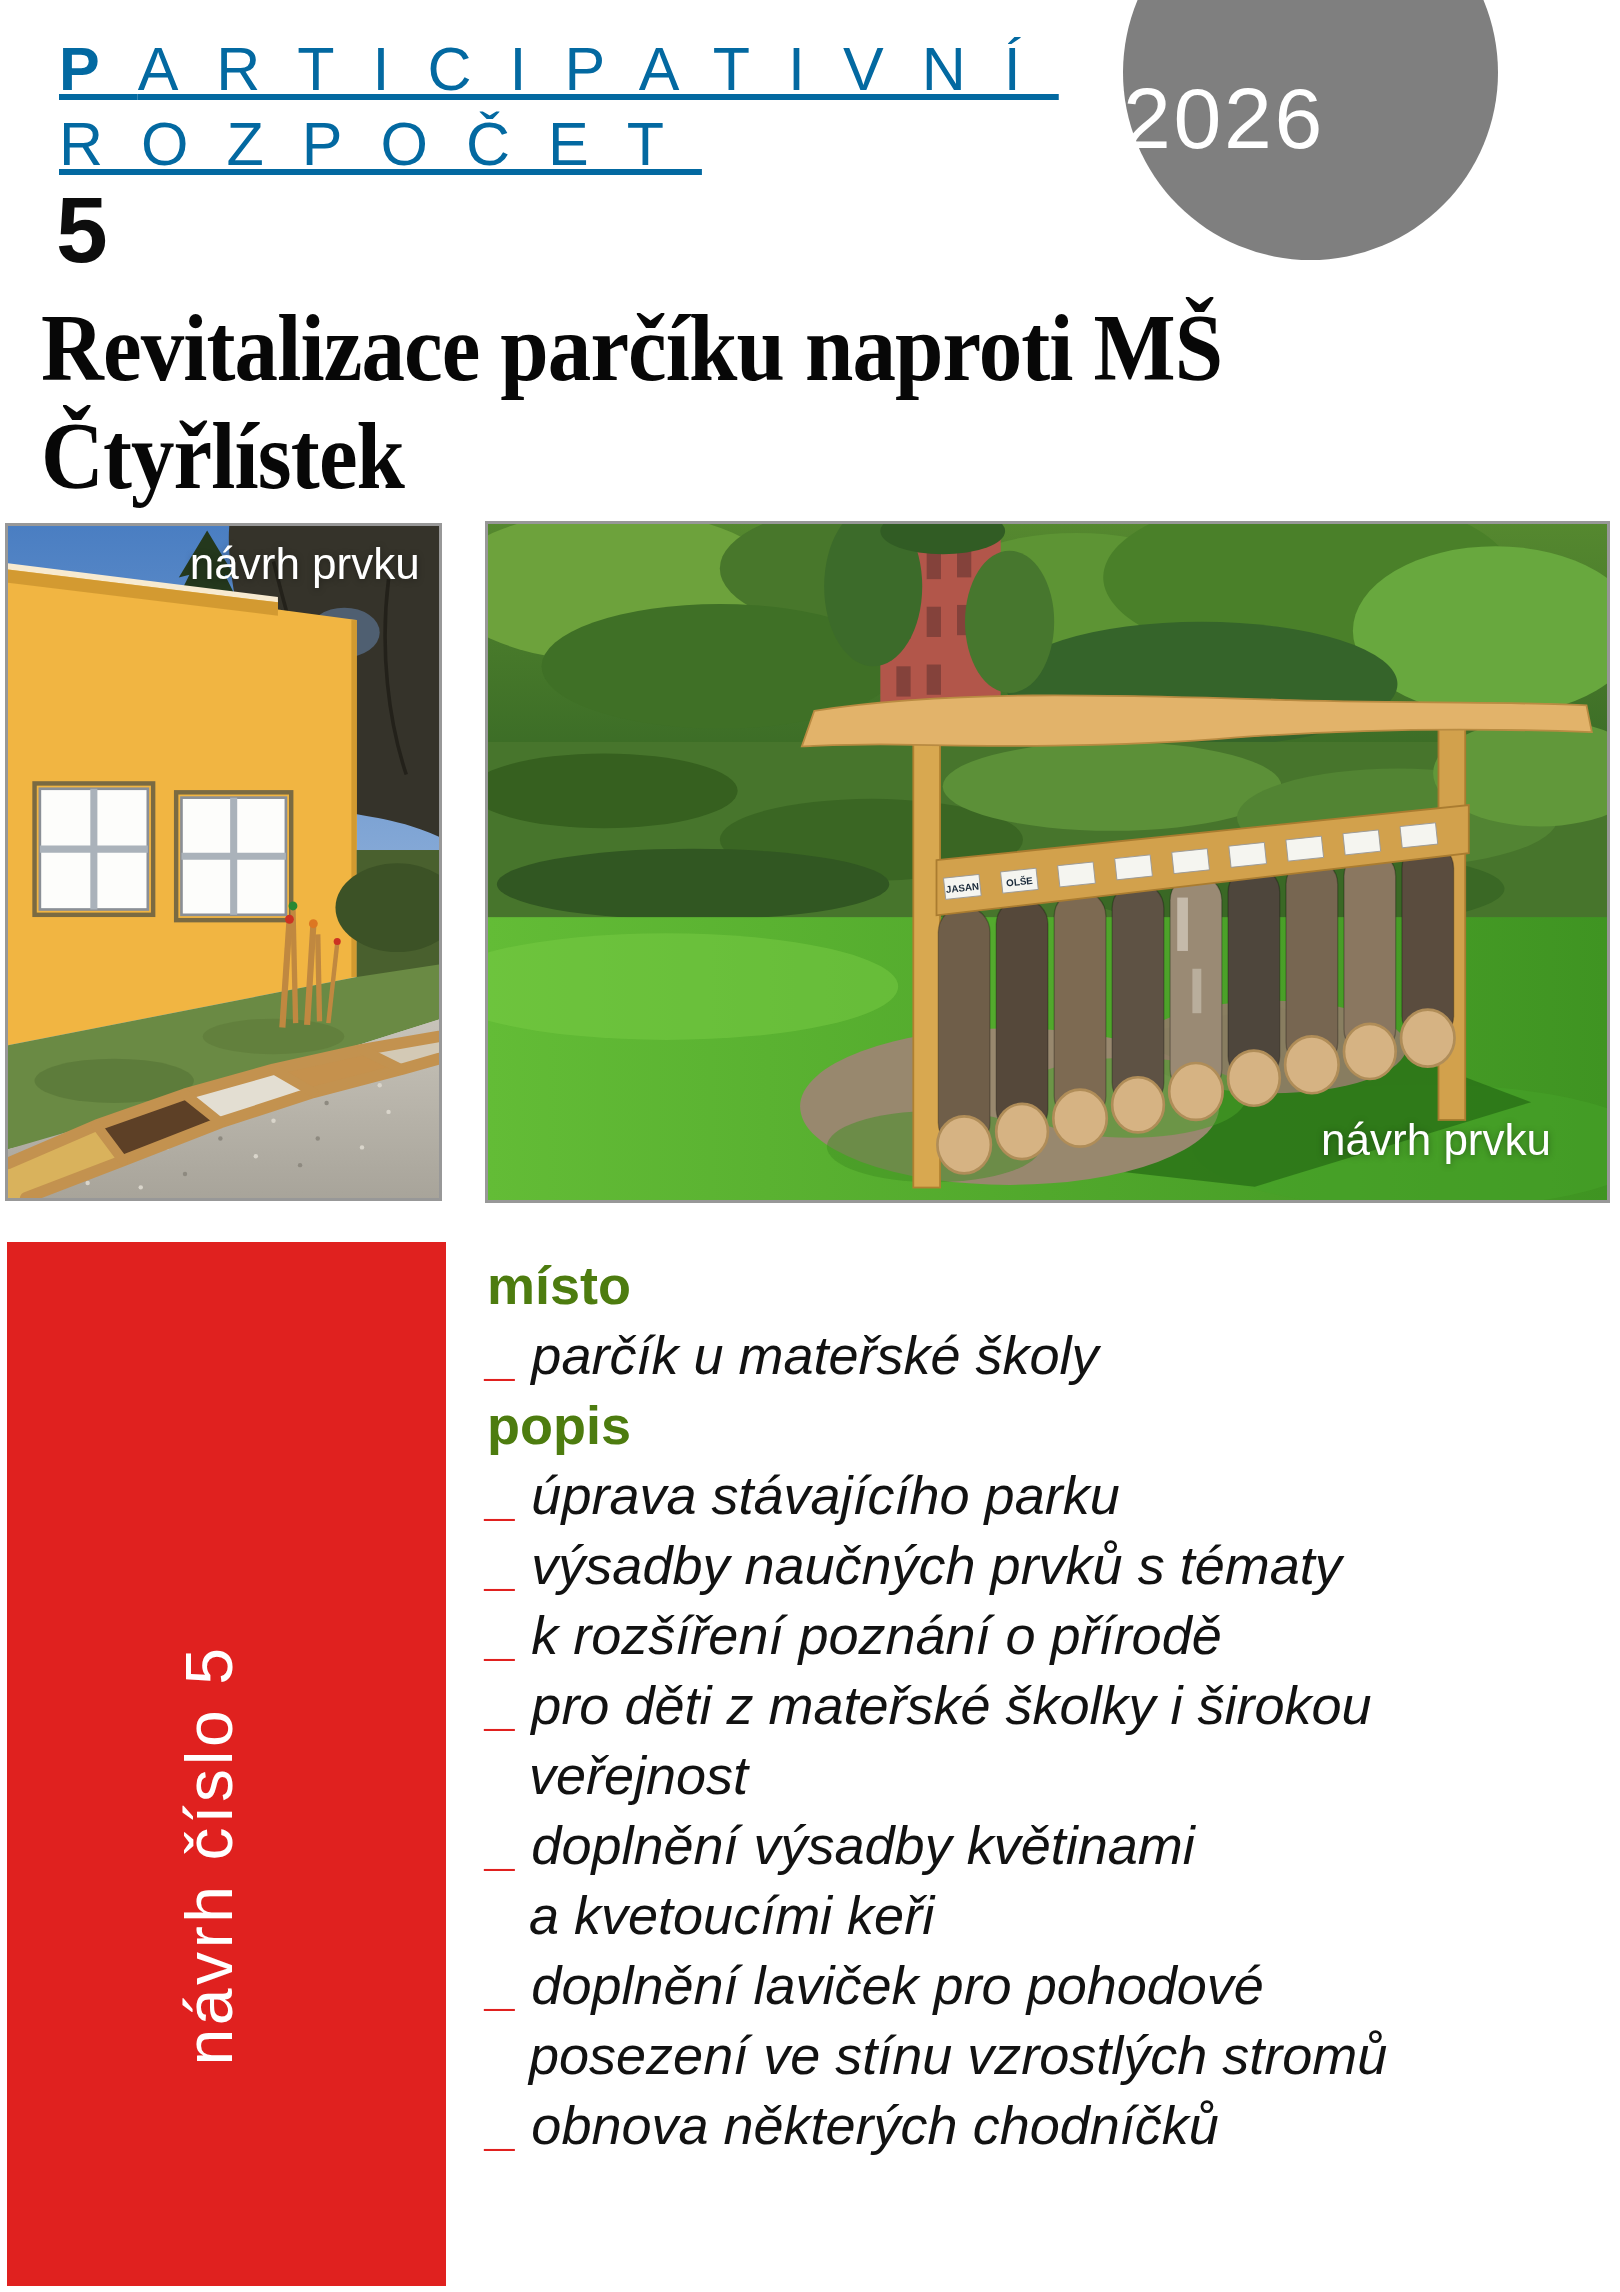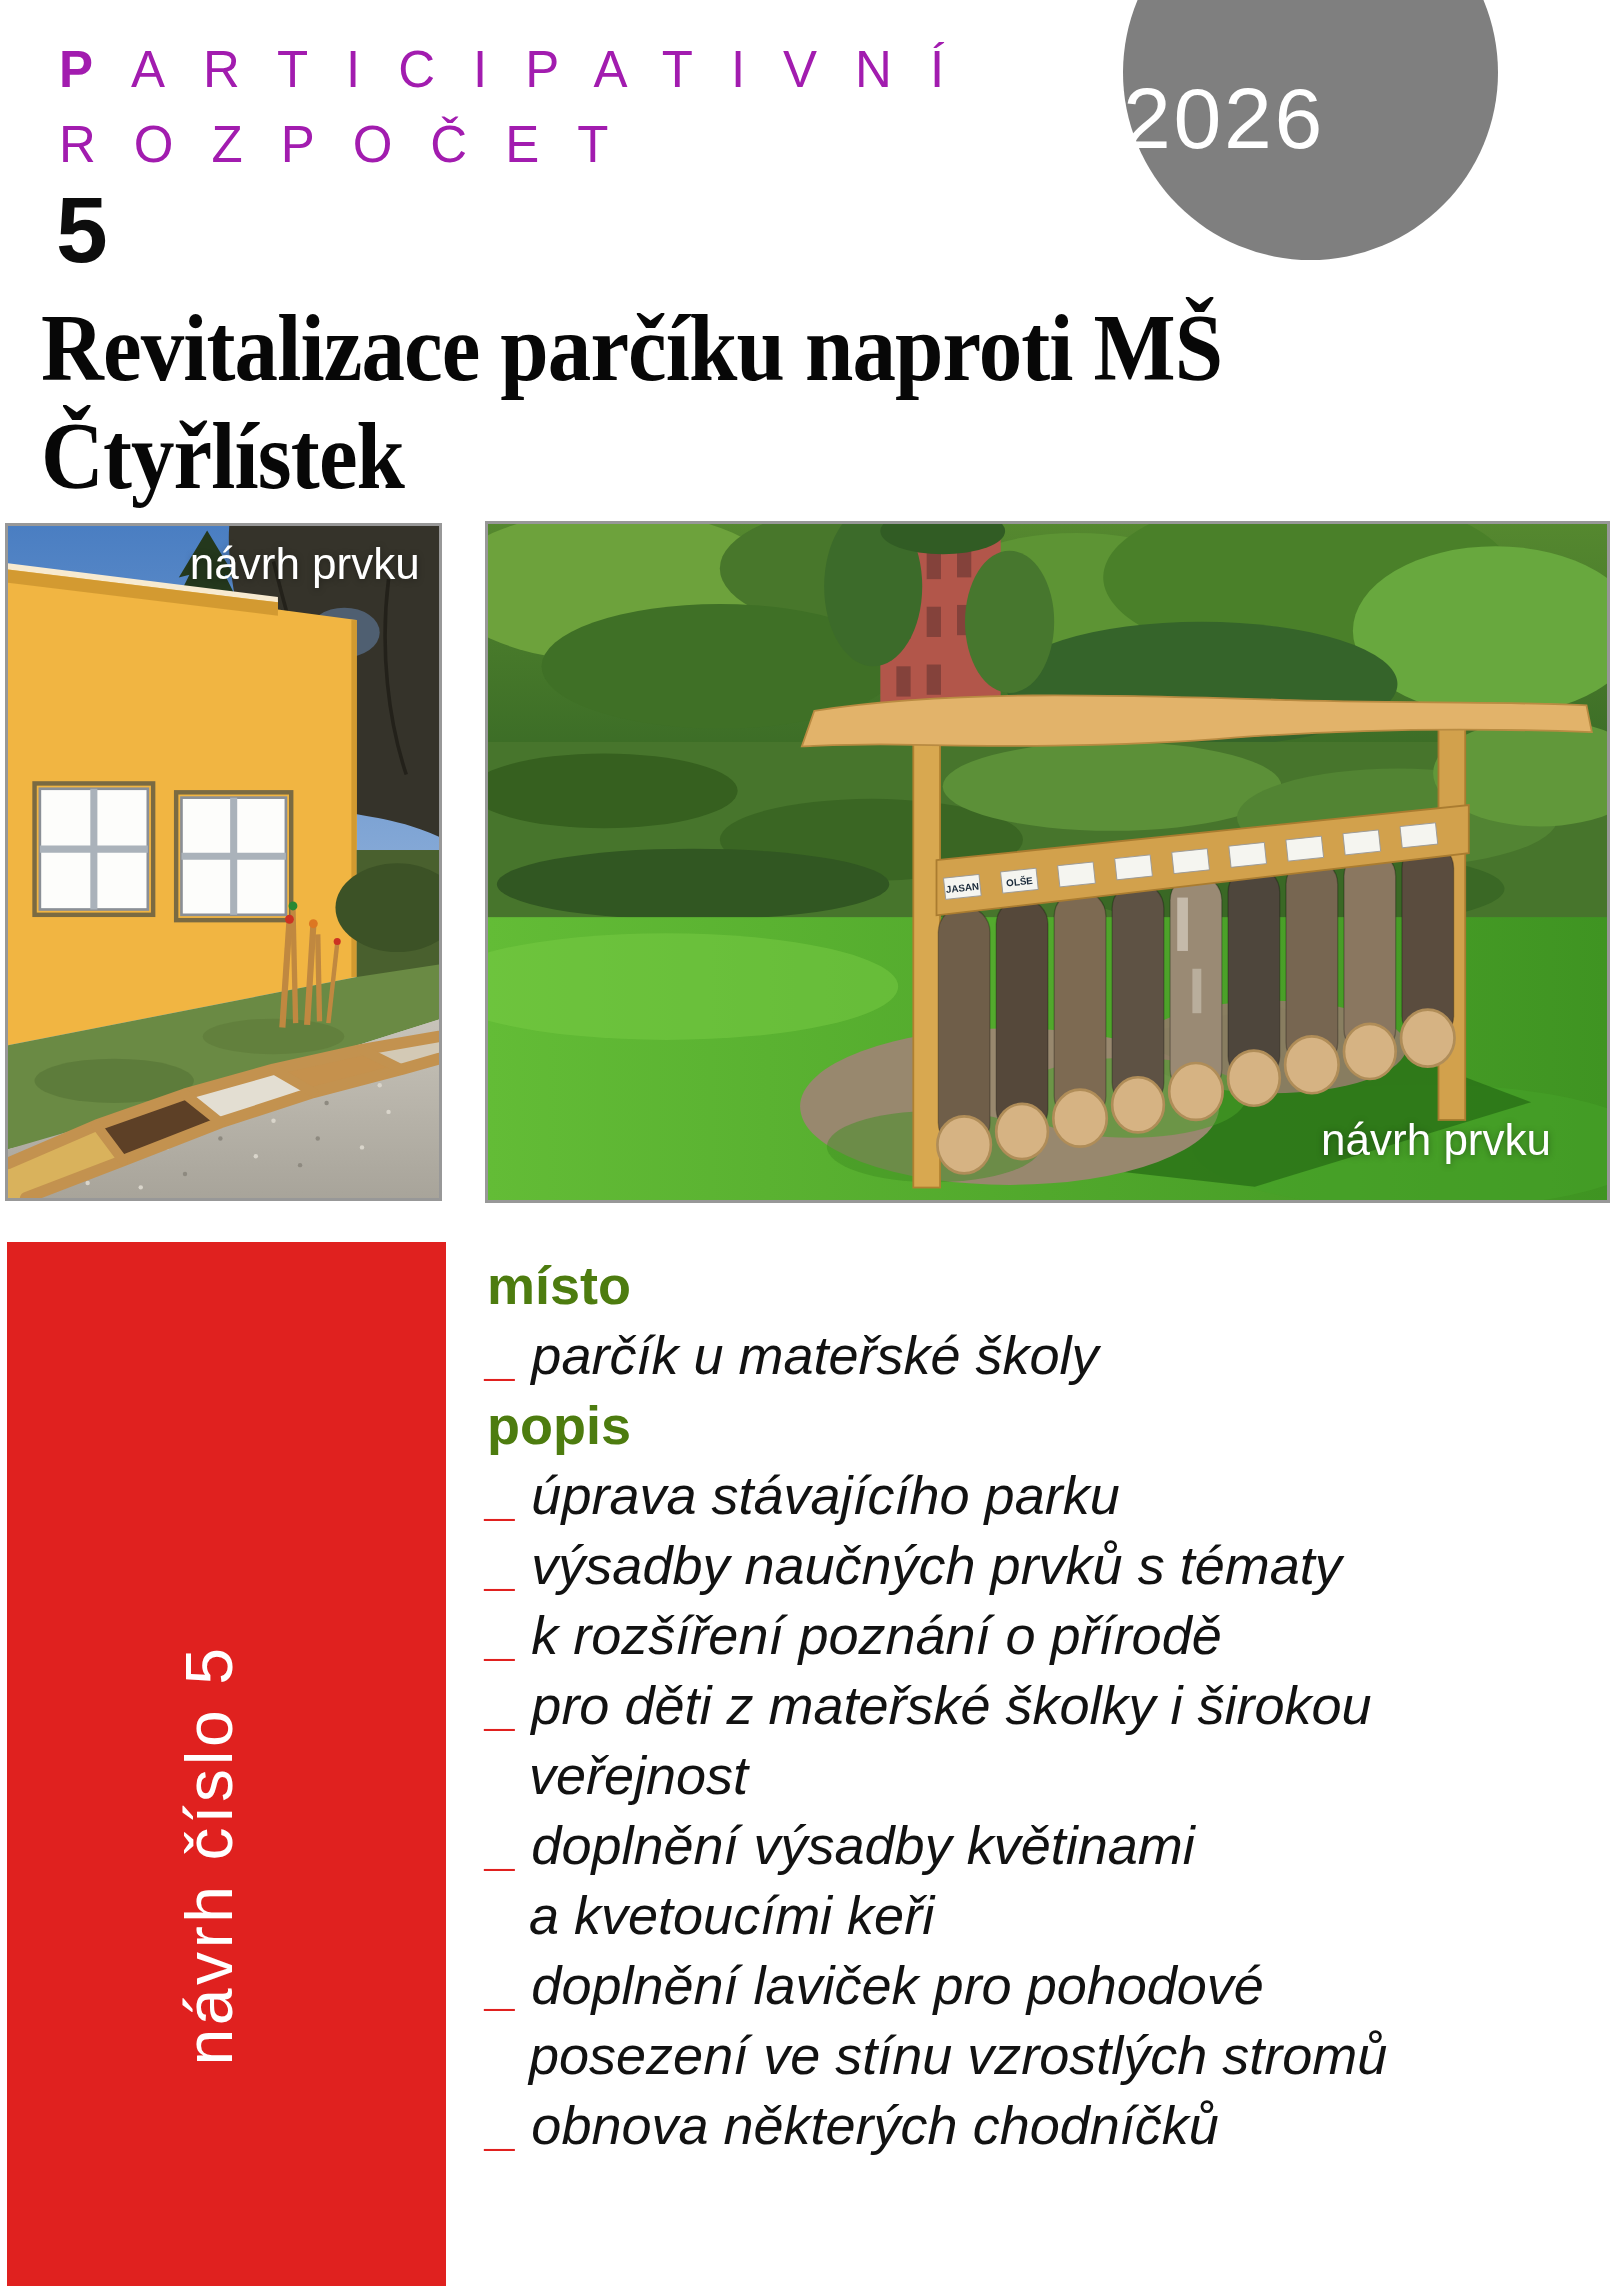--- a/index.html
+++ b/index.html
@@ -1,21 +1,21 @@
 <!DOCTYPE html>
 <html style="font-size:14.3px"><head>
 <meta charset="utf-8">
 <style>
   html,body{margin:0;padding:0;background:#ffffff;}
   #page{position:relative;width:1620px;height:2293px;background:#ffffff;overflow:hidden;
         font-family:"Liberation Sans",sans-serif;color:#111;}
 
   
-  .logo{position:absolute;left:59px;top:32px;font-size:51px;line-height:75px;
-        letter-spacing:38px;color:#a21caf;font-weight:400;white-space:nowrap;}
+  .logo{position:absolute;left:59px;top:32px;font-size:61px;line-height:75px;
+        letter-spacing:38px;color:#0369a1;font-weight:400;white-space:nowrap;text-decoration:underline;}
   .logo .initial{font-weight:700;}
   .proposal-number{position:absolute;left:56px;top:184px;font-size:93px;font-weight:700;
         line-height:1;color:#0d0d0d;}
   .year-badge{position:absolute;left:1123px;top:-115px;width:375px;height:375px;
         border-radius:50%;background:#7f7f7f;}
   .year-badge .yr{position:absolute;top:190px;left:0;width:100%;
         font-size:86px;line-height:1;color:#ffffff;letter-spacing:2.7px;font-weight:400;}
 
   .page-title{position:absolute;left:41px;top:294px;width:1478px;
         font-family:"Liberation Serif",serif;font-weight:700;font-size:87px;

